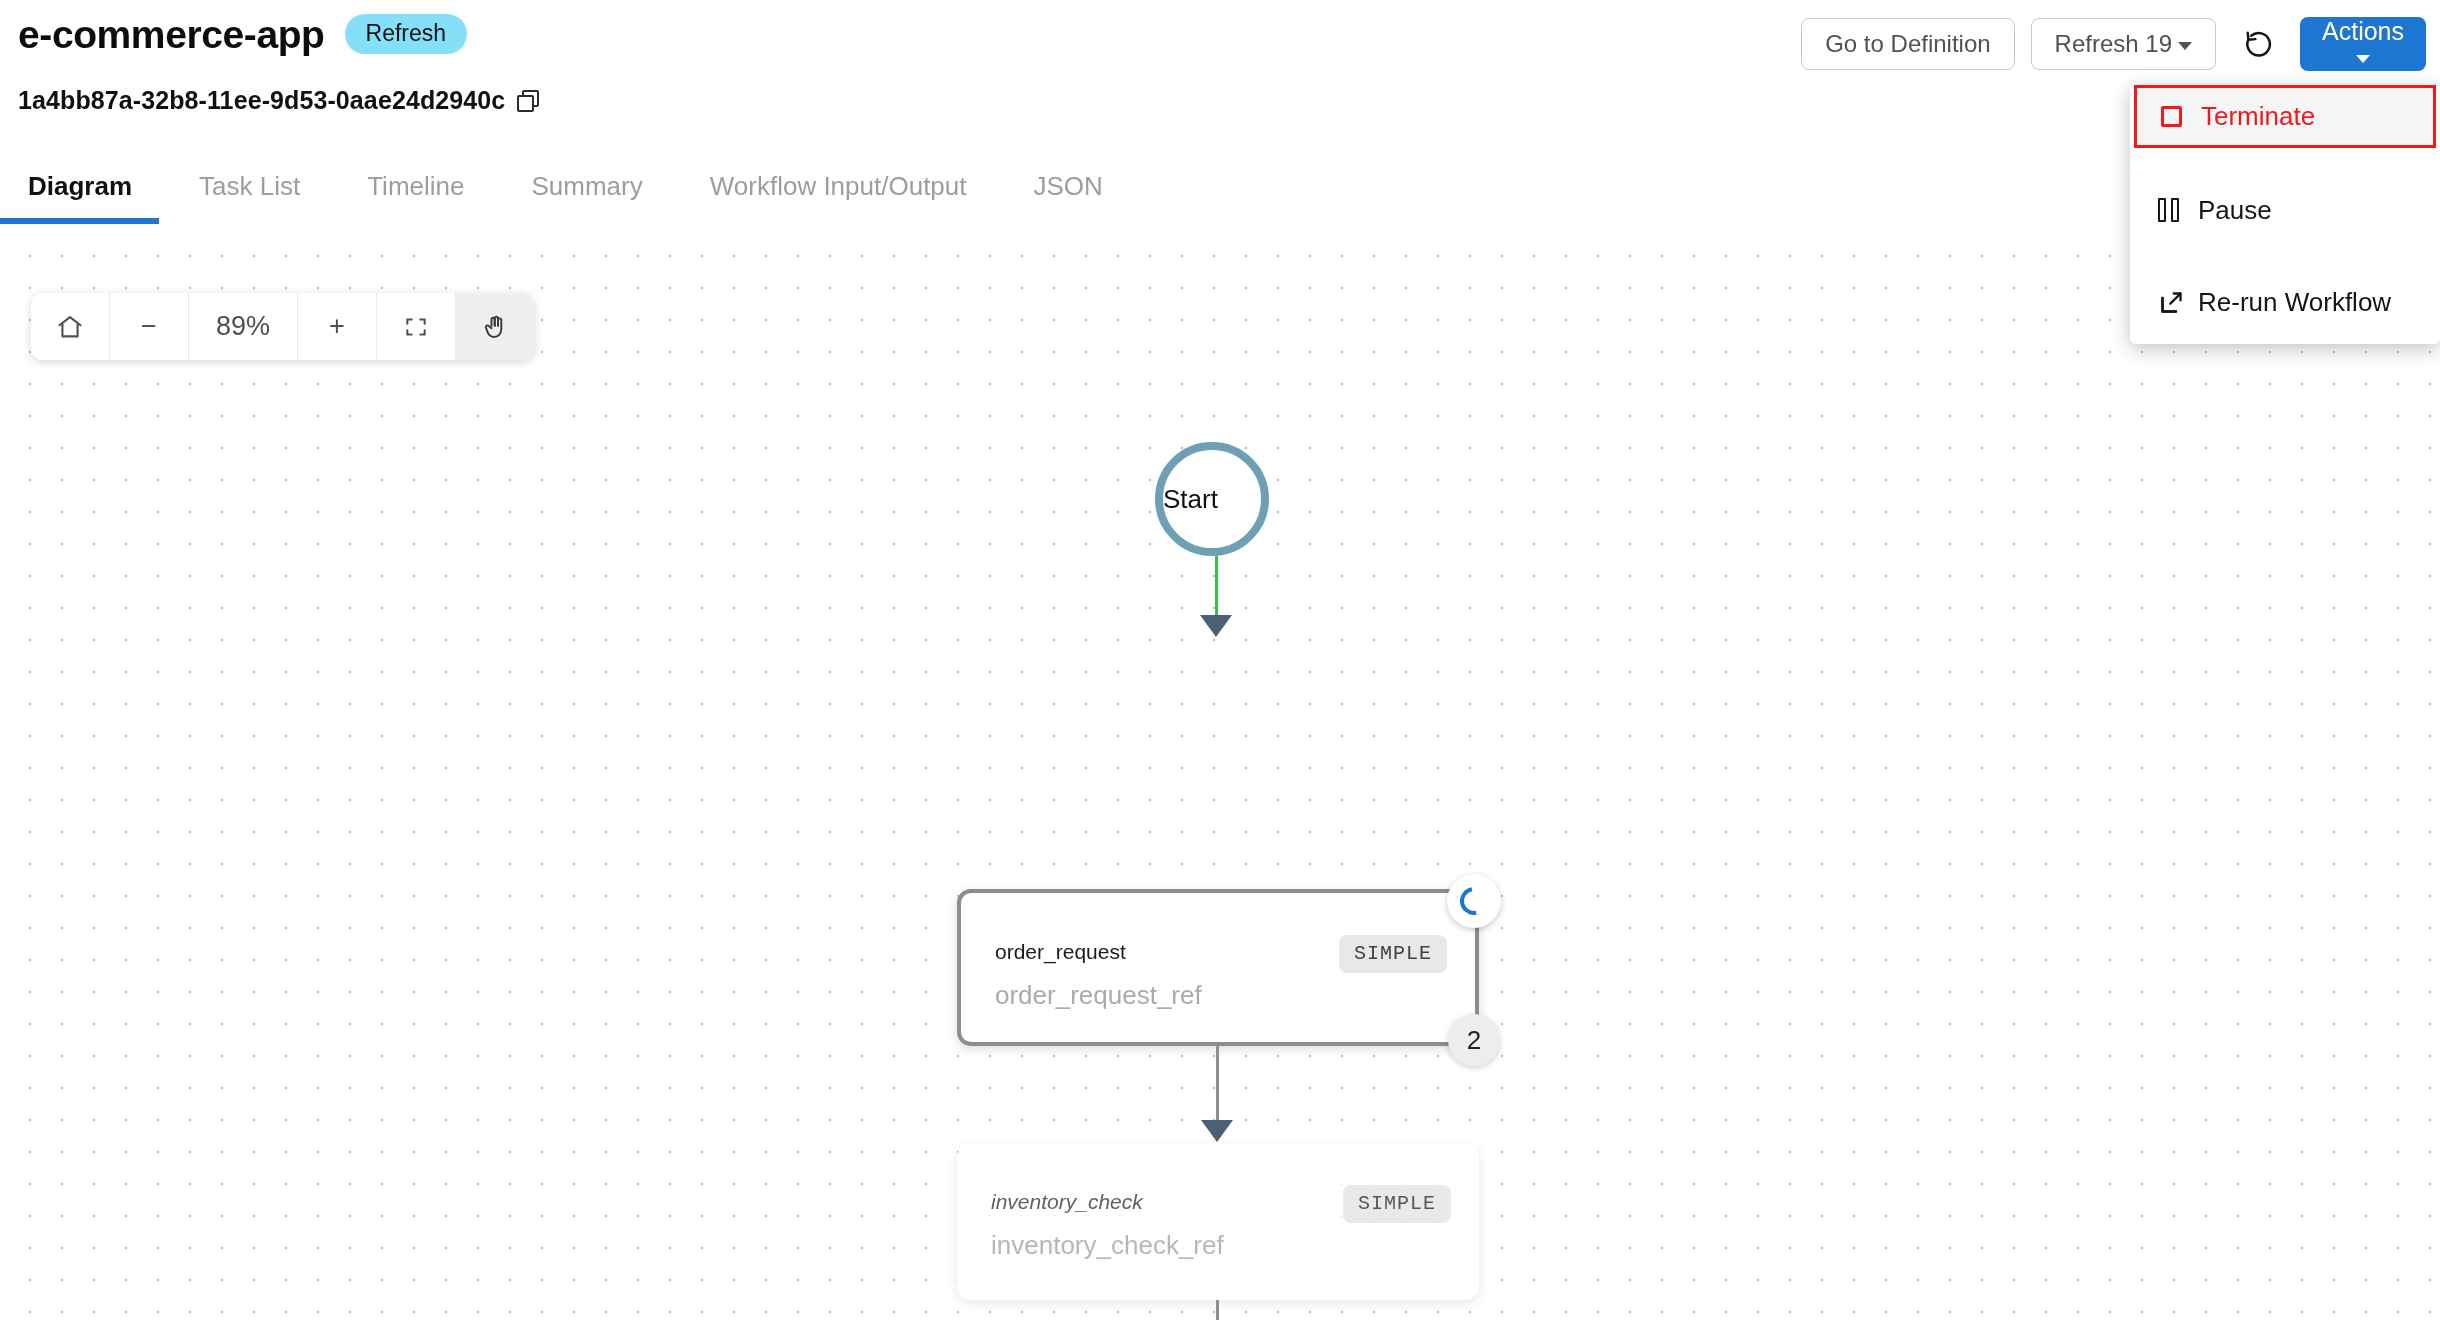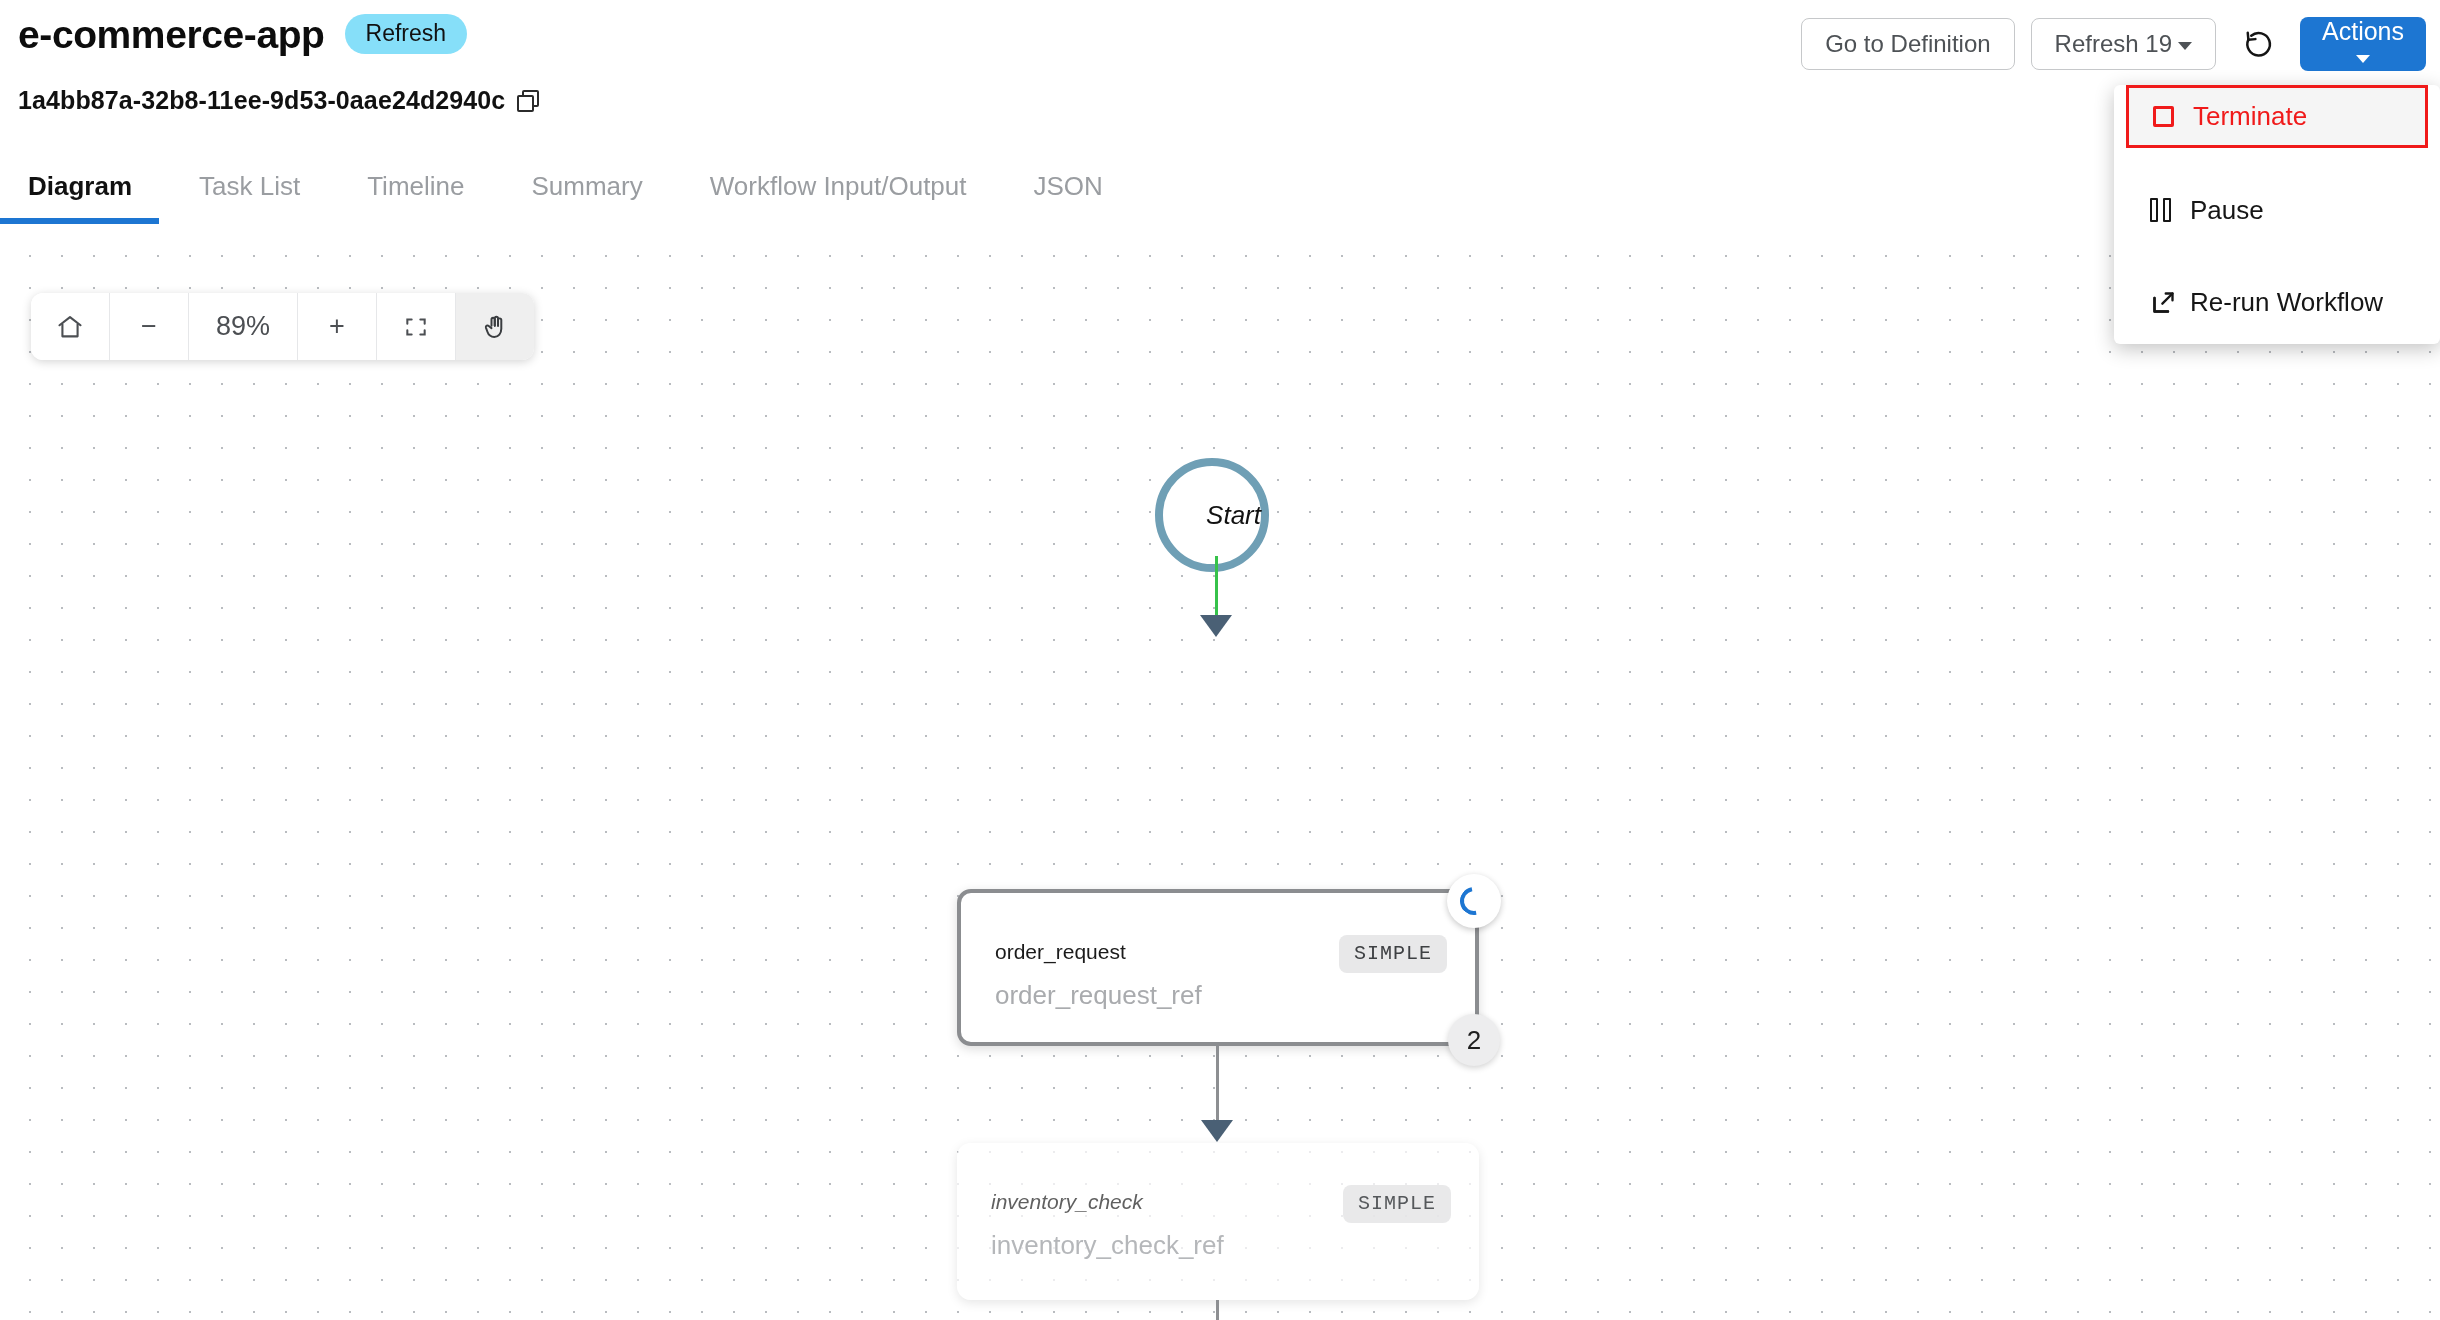--- a/index.html
+++ b/index.html
@@ -238,33 +238,32 @@
   .zoom-btn:last-child { border-right: none; }
   .zoom-btn.wide { width: 108px; }
   .zoom-btn.active { background: #efefef; }
 
   
   .graph { position: absolute; top: 0; left: 0; width: 2440px; height: 1090px; }
 
   .start-node {
     position: absolute;
     left: 1155px;
-    top: 228px;
+    top: 212px;
     width: 114px;
     height: 114px;
     border-radius: 50%;
     border: 8px solid #6f9fb5;
     background: #ffffff;
     display: flex;
     align-items: center;
-    justify-content: flex-end;
+    justify-content: flex-start;
     font-size: 26px;
     color: #111111;
     box-sizing: border-box;
-    font-style: italic;
   }
 
   .node {
     position: absolute;
     width: 522px;
     background: #ffffff;
     border-radius: 14px;
     box-sizing: border-box;
   }
   .node .node-title {
@@ -357,21 +356,21 @@
 
   
   .dropdown {
     position: absolute;
     top: 85px;
     right: 0px;
     width: 302px;
     background: #ffffff;
     border-radius: 6px;
     box-shadow: 0 5px 20px rgba(0,0,0,0.24);
-    padding: 12px 12px;
+    padding: 12px 4px;
     z-index: 60;
   }
   .menu-item {
     display: flex;
     align-items: center;
     height: 60px;
     padding: 0 18px 0 24px;
     font-size: 26px;
     color: #161616;
     cursor: pointer;

